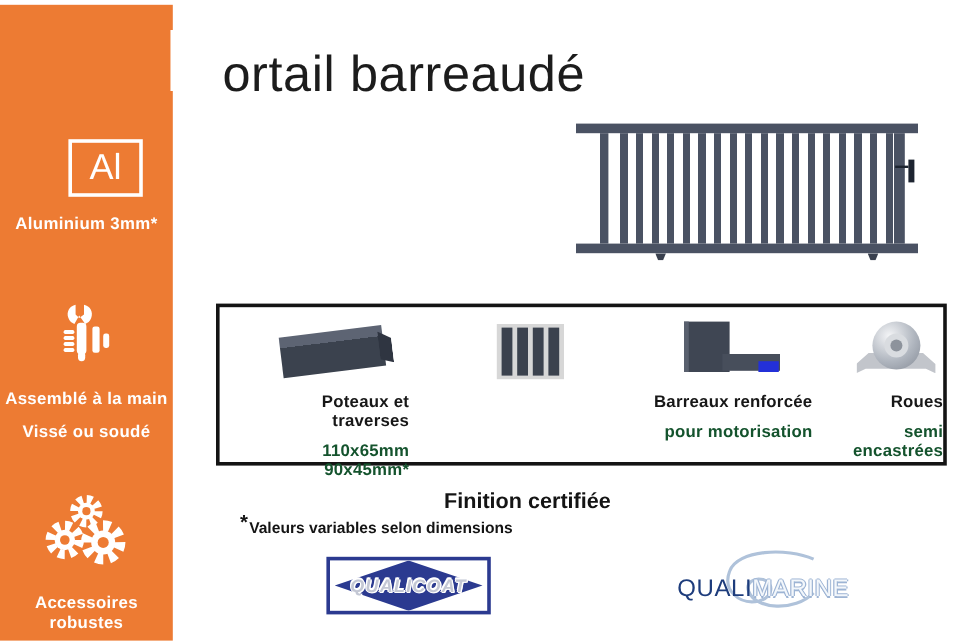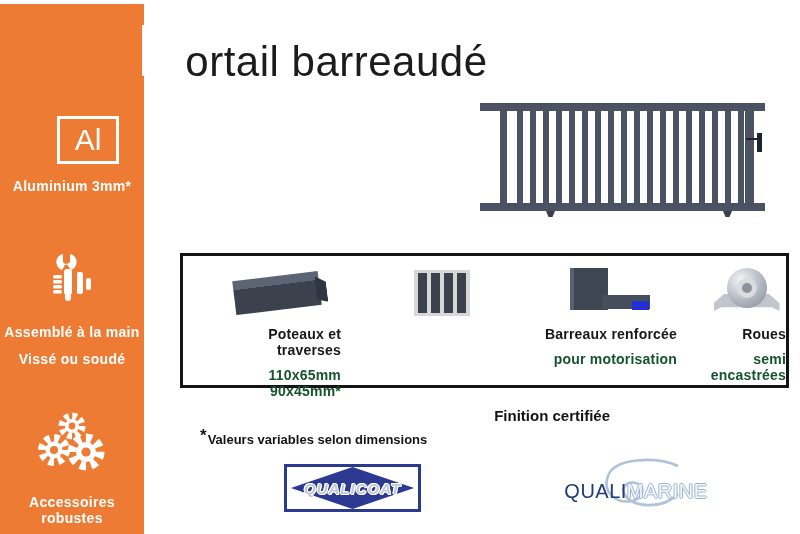--- a/index.html
+++ b/index.html
@@ -57,23 +57,23 @@
   .wheel-icon{position:relative;width:66px;height:50px;}
   .wheel-bracket{position:absolute;left:0;top:26px;width:66px;height:17px;background:#c2c5cb;
     clip-path:polygon(0 55%,16% 0,84% 0,100% 55%,100% 100%,88% 78%,12% 78%,0 100%);}
   .wheel-outer{position:absolute;left:13px;top:0;width:40px;height:40px;border-radius:50%;
     background:radial-gradient(circle at 35% 30%,#f4f5f7,#b0b6bf 55%,#848a95);}
   .wheel-inner{position:absolute;left:23px;top:10px;width:20px;height:20px;border-radius:50%;background:#d9dce0;}
   .wheel-hole{position:absolute;left:28px;top:15px;width:10px;height:10px;border-radius:50%;background:#8d939c;}
   
   .footnote{position:absolute;left:200px;top:383px;font-size:13px;font-weight:bold;color:#141414;margin-top:46px;}
   .footnote .star{font-size:17px;position:relative;top:-3px;margin-right:1px;}
-  .cert-heading{position:absolute;left:370px;top:407px;width:240px;text-align:right;
-    font-size:15px;font-weight:bold;color:#141414;}
-  .qualicoat{position:absolute;left:284px;top:464px;width:131px;height:42px;border:3px solid #2B3A90;
+  .cert-heading{position:absolute;left:370px;top:407px;width:240px;text-align:left;
+    font-size:18px;font-weight:bold;color:#141414;}
+  .qualicoat{position:absolute;left:272px;top:464px;width:131px;height:42px;border:3px solid #2B3A90;
     background:#fff;display:flex;align-items:center;justify-content:center;overflow:hidden;}
   .q-diamond{position:absolute;left:0;top:0;width:100%;height:100%;background:#2B3A90;
     clip-path:polygon(50% 0,97% 50%,50% 100%,3% 50%);}
   .q-text{position:relative;font-size:15px;font-weight:bold;font-style:italic;letter-spacing:1px;
     color:#c3c7d4;text-shadow:1px 0 #fff,-1px 0 #fff,0 1px #fff,0 -1px #fff,1px 1px #fff,-1px -1px #fff;}
   .qualimarine{position:absolute;left:556px;top:458px;width:160px;height:62px;}
   .qm-swirl{position:absolute;left:22px;top:0;}
   .qm-text{position:absolute;left:0;top:22px;width:100%;text-align:center;font-size:20px;
     font-weight:normal;letter-spacing:.5px;white-space:nowrap;}
   .qm-bold{color:#1D3C7C;}

